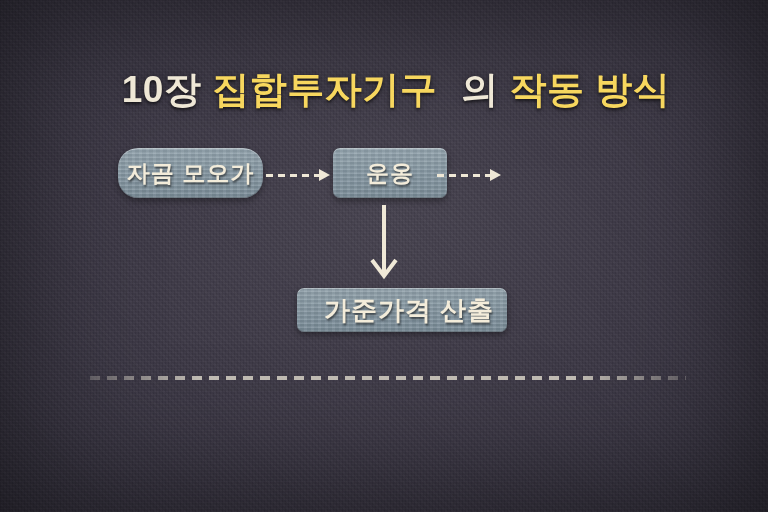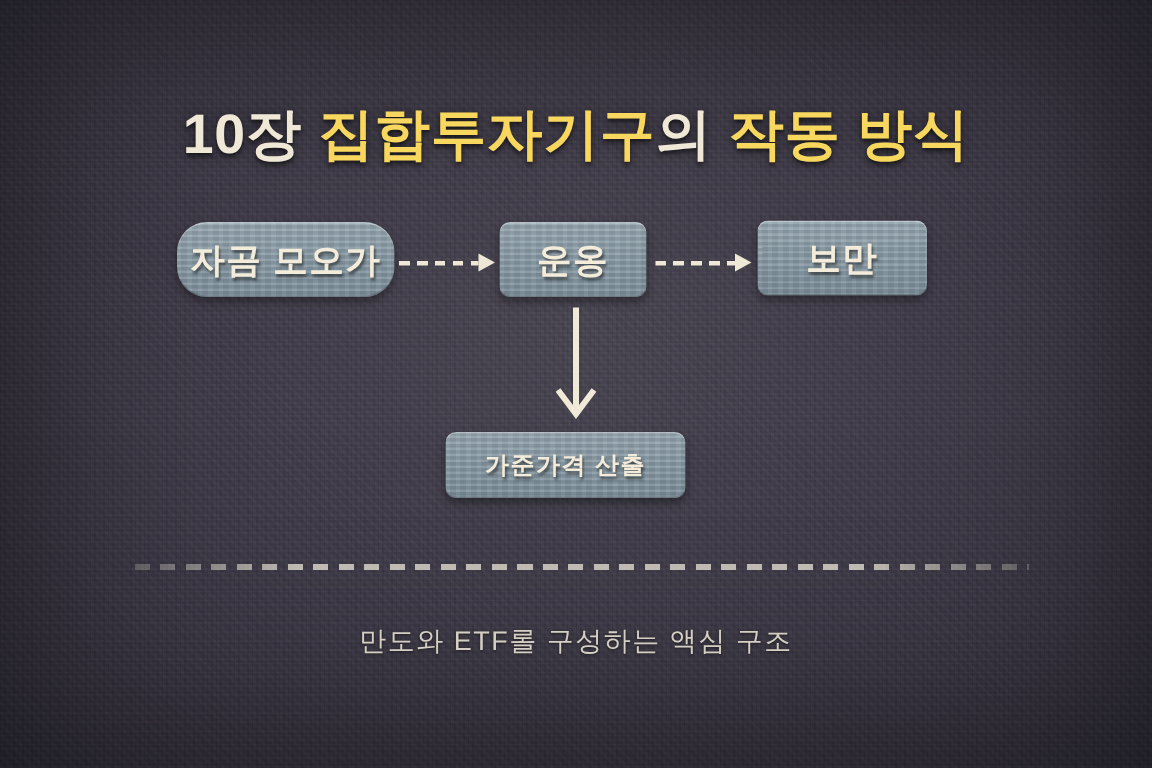--- a/index.html
+++ b/index.html
@@ -15,50 +15,51 @@
       radial-gradient(ellipse at 50% 42%, #474350 0%, #3d3946 52%, #322f3b 100%);
     box-shadow:inset 0 0 140px rgba(0,0,0,0.5);
   }
   .title{
     position:absolute;left:0;right:0;top:40px;
     text-align:center;
     font-size:37px;font-weight:bold;letter-spacing:0.5px;
     text-shadow:0 2px 3px rgba(0,0,0,0.55), 0 0 10px rgba(0,0,0,0.3);
     white-space:pre;
   }
-  .t-cream{color:#efe8d6;}
+  .t-cream{color:#efe8d6;margin-left:24px;}
   .t-yellow{color:#f7d75e;text-align:center;}
   .step-box{
     position:absolute;
     height:50px;
     border-radius:7px;
     display:flex;align-items:center;justify-content:center;
     background:
       repeating-linear-gradient(0deg, rgba(255,255,255,0.10) 0 1px, rgba(0,0,0,0.06) 2px 4px),
       repeating-linear-gradient(90deg, rgba(255,255,255,0.05) 0 3px, rgba(0,0,0,0.03) 3px 7px),
       linear-gradient(180deg,#93a4ae 0%, #8597a2 55%, #7b8d99 100%);
     box-shadow:inset 0 1px 0 rgba(255,255,255,0.35), inset 0 -1px 0 rgba(0,0,0,0.2), 0 3px 6px rgba(0,0,0,0.35);
     color:#f3ecda;
     font-size:23px;font-weight:bold;letter-spacing:1px;
     text-shadow:1px 2px 2px rgba(0,0,0,0.5);
   }
   .box-1{left:118px;top:148px;width:145px;border-radius:20px;}
-  .box-2{left:333px;top:148px;width:98px;}
+  .box-2{left:333px;top:148px;width:114px;}
   .box-3{left:505px;top:147px;width:113px;}
   .box-result{
-    position:absolute;left:297px;top:288px;width:160px;height:44px;
+    position:absolute;left:297px;top:288px;width:196px;height:44px;
     border-radius:7px;
     display:flex;align-items:center;justify-content:center;
     background:
       repeating-linear-gradient(0deg, rgba(255,255,255,0.10) 0 1px, rgba(0,0,0,0.06) 2px 4px),
       repeating-linear-gradient(90deg, rgba(255,255,255,0.05) 0 3px, rgba(0,0,0,0.03) 3px 7px),
       linear-gradient(180deg,#91a2ac 0%, #8395a0 55%, #798b97 100%);
     box-shadow:inset 0 1px 0 rgba(255,255,255,0.35), inset 0 -1px 0 rgba(0,0,0,0.2), 0 3px 6px rgba(0,0,0,0.35);
-    color:#f3ecda;font-size:16px;font-weight:bold;letter-spacing:1px;
+    color:#f3ecda;font-size:26px;font-weight:bold;letter-spacing:1px;
     text-shadow:1px 2px 2px rgba(0,0,0,0.5);
+    padding-left:14px;
   }
   .dash-arrow{position:absolute;top:169px;height:12px;}
   .arrow-1{left:266px;width:64px;}
   .arrow-2{left:437px;width:64px;}
   .dash-arrow .line{
     position:absolute;left:0;top:5px;height:3px;right:11px;
     background:repeating-linear-gradient(90deg,#efe8d6 0 7px, transparent 7px 12px);
   }
   .dash-arrow .head{
     position:absolute;right:0;top:0;width:0;height:0;
@@ -99,30 +100,26 @@
 
   <div class="step-box box-2">
     <span>운옹</span>
   </div>
 
   <div class="dash-arrow arrow-2">
     <div class="line"></div>
     <div class="head"></div>
   </div>
 
-  <div class="step-box box-3">
-    <span>보만</span>
-  </div>
 
   <svg class="down-arrow" width="30" height="80" viewBox="0 0 30 80">
     <line x1="15" y1="2" x2="15" y2="72" stroke="#f0e9d7" stroke-width="4"></line>
     <polyline points="3,57 15,73 27,57" fill="none" stroke="#f0e9d7" stroke-width="4" stroke-linecap="butt" stroke-linejoin="miter"></polyline>
   </svg>
 
   <div class="box-result">
     <span>가준가격 산출</span>
   </div>
 
   <div class="divider"></div>
 
-  <div class="caption">만도와 ETF롤 구성하는 액심 구조</div>
 
 </div>
 
 </body></html>

